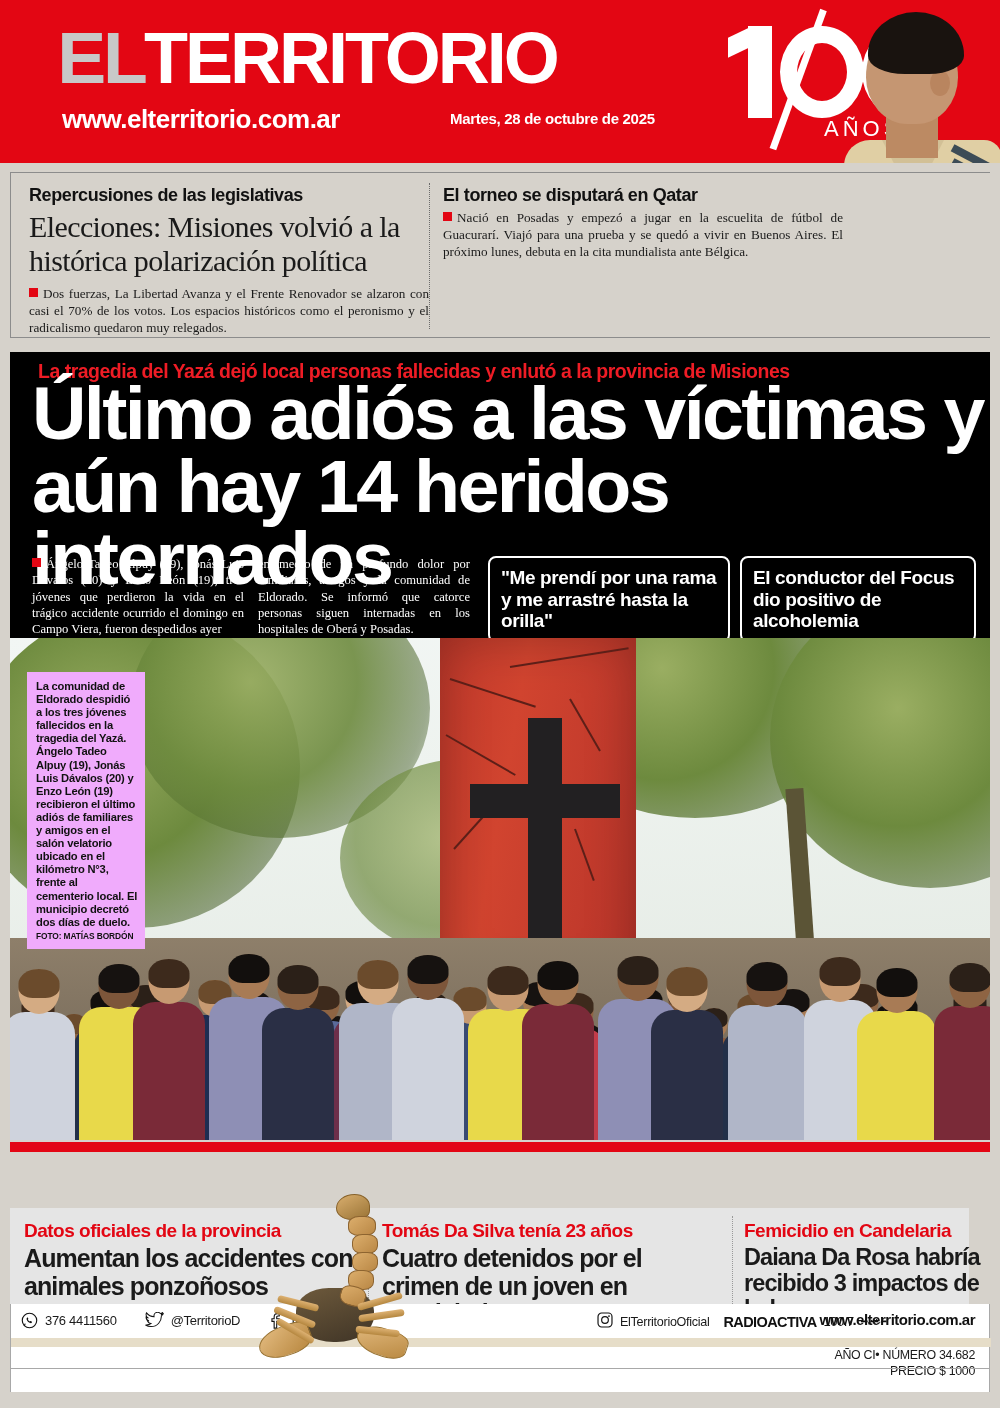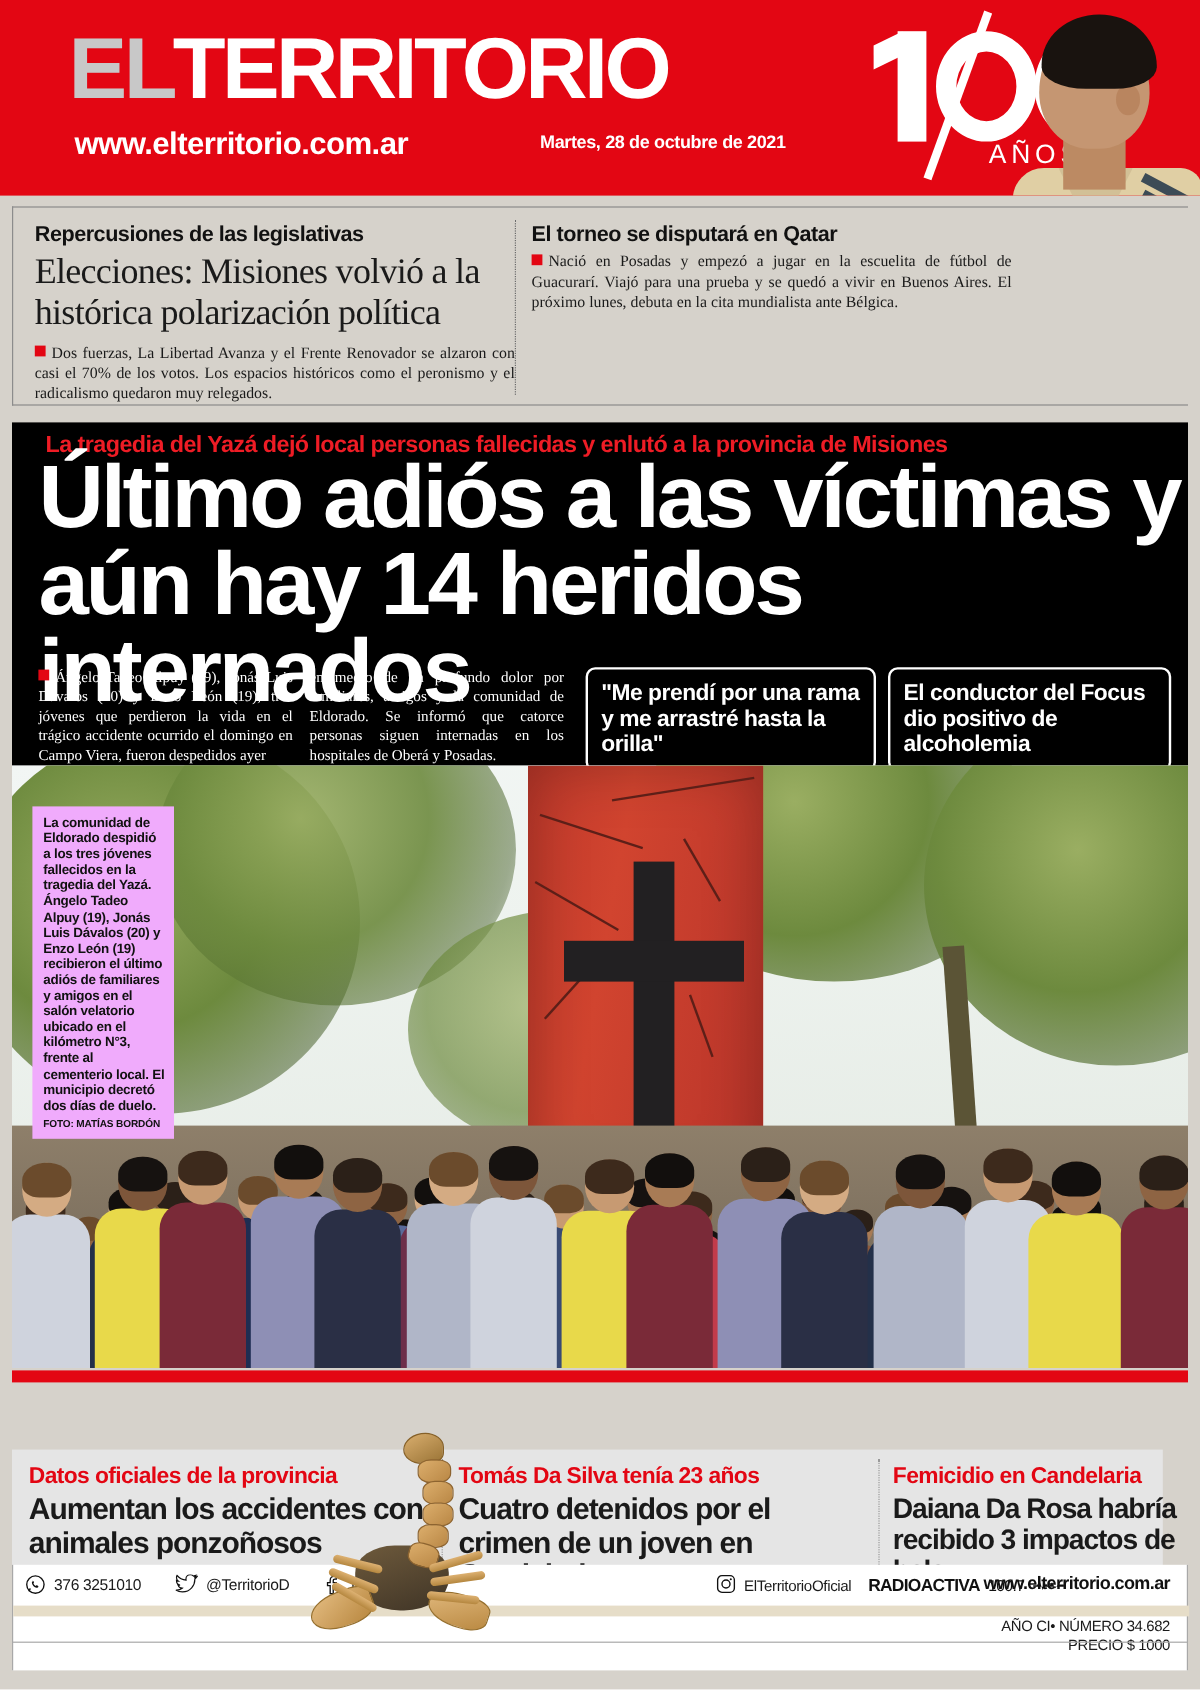--- a/index.html
+++ b/index.html
@@ -441,21 +441,21 @@
 <body>
 
 <div class="page">
 
   <div class="masthead">
     <div class="logo-wrap">
       <span class="logo-el">EL</span>
       <span class="logo-territorio">TERRITORIO</span>
     </div>
     <div class="site-url">www.elterritorio.com.ar</div>
-    <div class="masthead-date">Martes, 28 de octubre de 2021</div>
+    <div class="masthead-date">Martes, 28 de octubre de 2025</div>
 
     <div class="anniv">
       <div class="one"></div>
       <div class="zero1"></div>
       <div class="zero2"></div>
       <div class="slash"></div>
       <div class="anios">AÑOS</div>
     </div>
 
     <div class="player">
@@ -974,21 +974,21 @@
 
   <div class="footer">
     <div class="social">
       <span class="ic">
         <svg width="17" height="17" viewBox="0 0 24 24">
             <circle cx="12" cy="12" r="10.2" fill="none" stroke="#111" stroke-width="1.6"></circle>
             <path d="M8.6 7.6c.5-.2 1 .1 1.2.6l.5 1.2c.1.3 0 .6-.2.8l-.5.5c.6 1.2 1.6 2.2 2.8 2.8l.5-.5c.2-.2.5-.3.8-.2l1.2.5c.5.2.8.7.6 1.2-.3.9-1.3 1.4-2.2 1.2-2.6-.6-4.8-2.8-5.4-5.4-.2-.9.3-1.9 1.2-2.2z" fill="#111"></path>
             <path d="M4.4 19.8l1.6-3.4" stroke="#111" stroke-width="1.6" fill="none"></path>
           </svg>
       </span>
-      <span>376 3251010</span>
+      <span>376 4411560</span>
       <span class="gap"></span>
       <span class="ic">
         <svg width="19" height="17" viewBox="0 0 24 22">
             <path d="M23 2.6c-.8.4-1.7.6-2.6.8.9-.6 1.6-1.5 2-2.6-.9.5-1.9.9-2.9 1.1C18.6.9 17.3.3 16 .3c-2.6 0-4.7 2.1-4.7 4.7 0 .4 0 .7.1 1.1C7.5 5.9 4 4 1.7 1.1c-.4.7-.6 1.5-.6 2.4 0 1.6.8 3 2.1 3.9-.8 0-1.5-.2-2.1-.6v.1c0 2.3 1.6 4.2 3.8 4.6-.4.1-.8.2-1.2.2-.3 0-.6 0-.9-.1.6 1.9 2.3 3.2 4.4 3.3-1.6 1.3-3.6 2-5.8 2-.4 0-.8 0-1.1-.1 2.1 1.3 4.6 2.1 7.2 2.1 8.7 0 13.4-7.2 13.4-13.4v-.6c.9-.7 1.7-1.5 2.3-2.4z" fill="none" stroke="#111" stroke-width="1.3"></path>
           </svg>
       </span>
       <span>@TerritorioD</span>
       <span class="gap"></span>
       <span class="ic">
         <svg width="14" height="17" viewBox="0 0 14 20">

